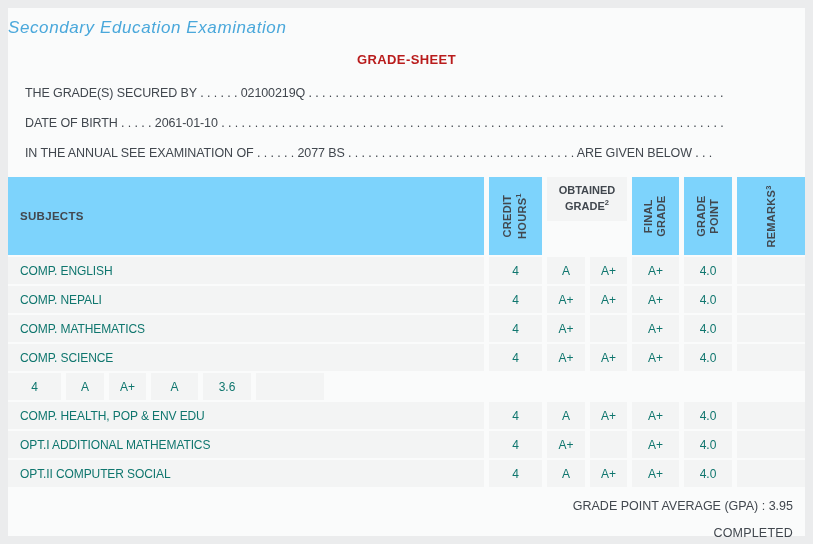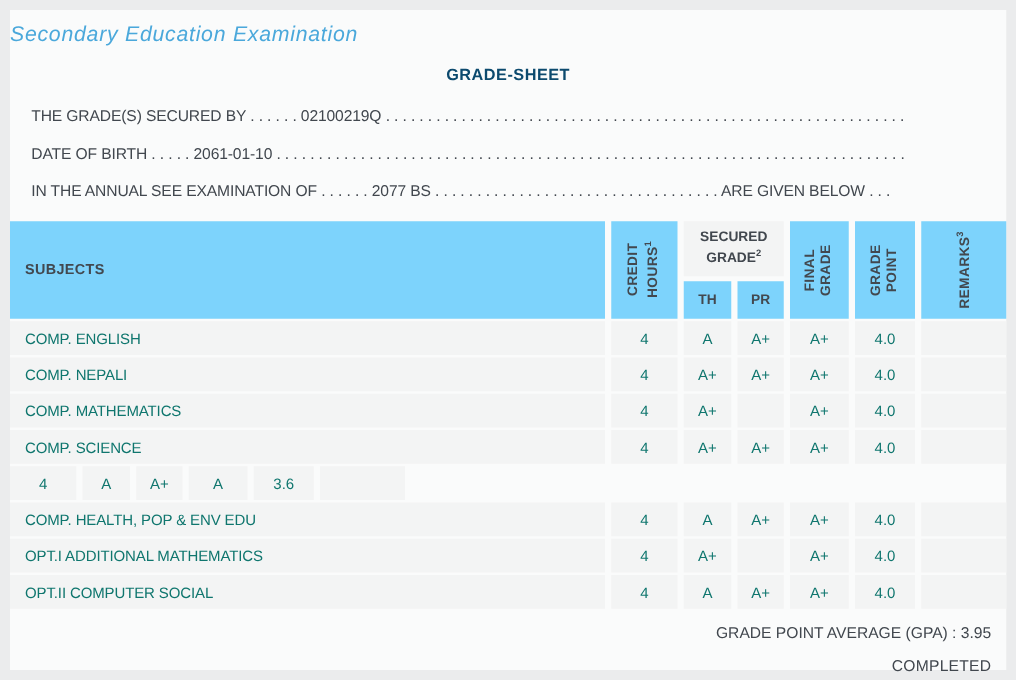--- a/index.html
+++ b/index.html
@@ -23,21 +23,21 @@
     letter-spacing: 0.6px;
     color: #4aa8db;
     height: 27px;
     font-style: italic;
   }
   .subtitle {
     text-align: center;
     font-size: 13px;
     font-weight: 700;
     letter-spacing: 0.4px;
-    color: #0c4a6e;
+    color: #b91c1c;
     margin-top: 7px;
     height: 16px;
   }
   .info { margin-top: 10px; padding-left: 17px; }
   .info-line {
     width: 700px;
     height: 30px;
     line-height: 30px;
     white-space: nowrap;
     overflow: hidden;
@@ -134,25 +134,21 @@
   </div>
 
   <div class="gtable">
     <div class="thead">
       <div class="hcell h-subjects">SUBJECTS</div>
       <div class="hcell h-credit">
         <span class="rot two"><span>CREDIT HOURS</span><sup>1</sup></span>
       </div>
       <div class="ob-wrap">
         <div class="ob-top">
-          <span class="wrapspan"><span>SECURED GRADE</span><sup>2</sup></span>
-        </div>
-        <div class="ob-sub">
-          <div class="hcell ob-th">TH</div>
-          <div class="hcell ob-pr">PR</div>
+          <span class="wrapspan"><span>OBTAINED GRADE</span><sup>2</sup></span>
         </div>
       </div>
       <div class="hcell h-final">
         <span class="rot narrow">FINAL GRADE</span>
       </div>
       <div class="hcell h-point">
         <span class="rot narrow">GRADE POINT</span>
       </div>
       <div class="hcell h-remarks">
         <span class="rot one"><span>REMARKS</span><sup>3</sup></span>

